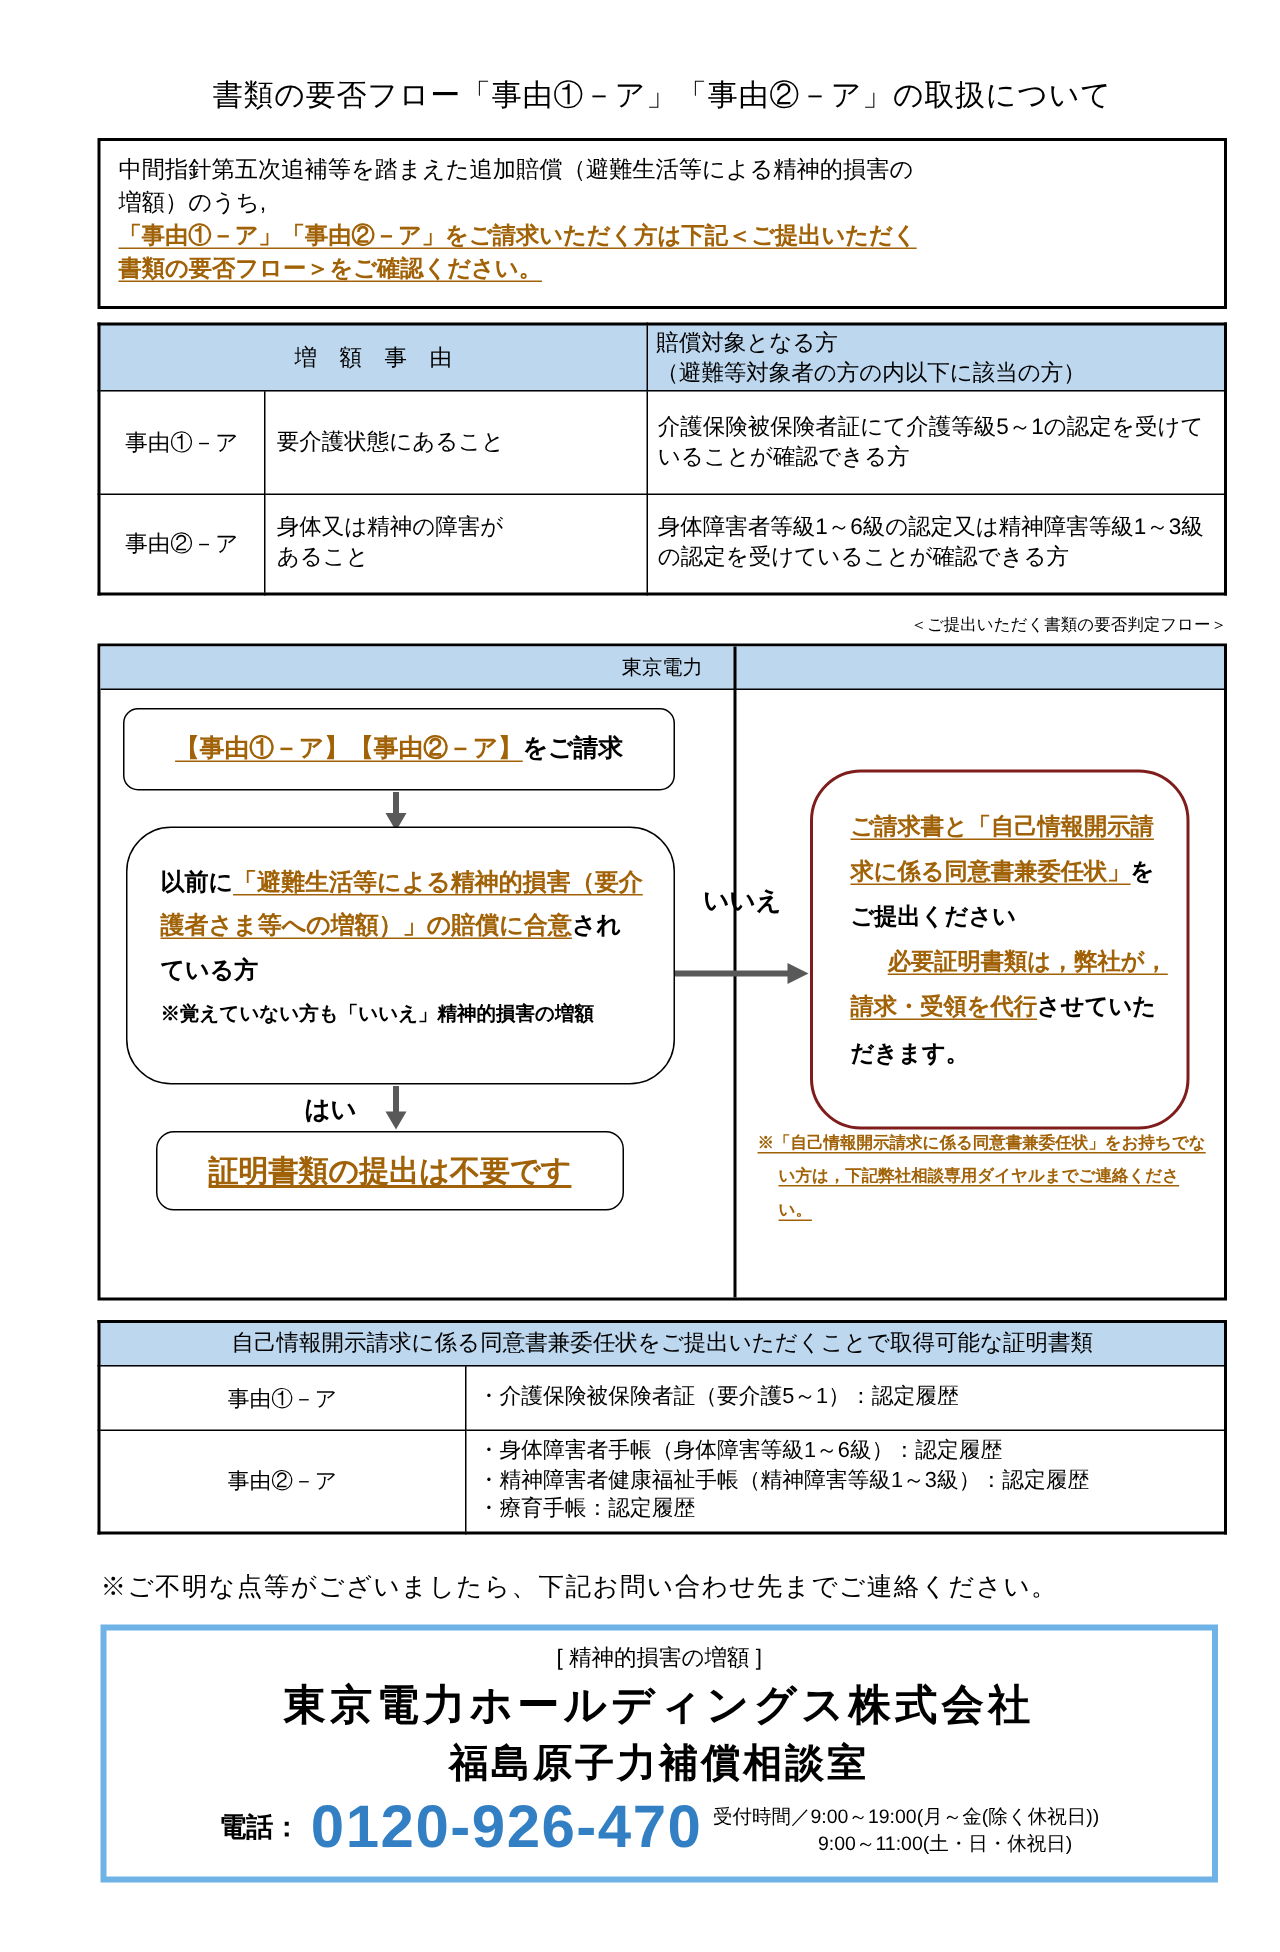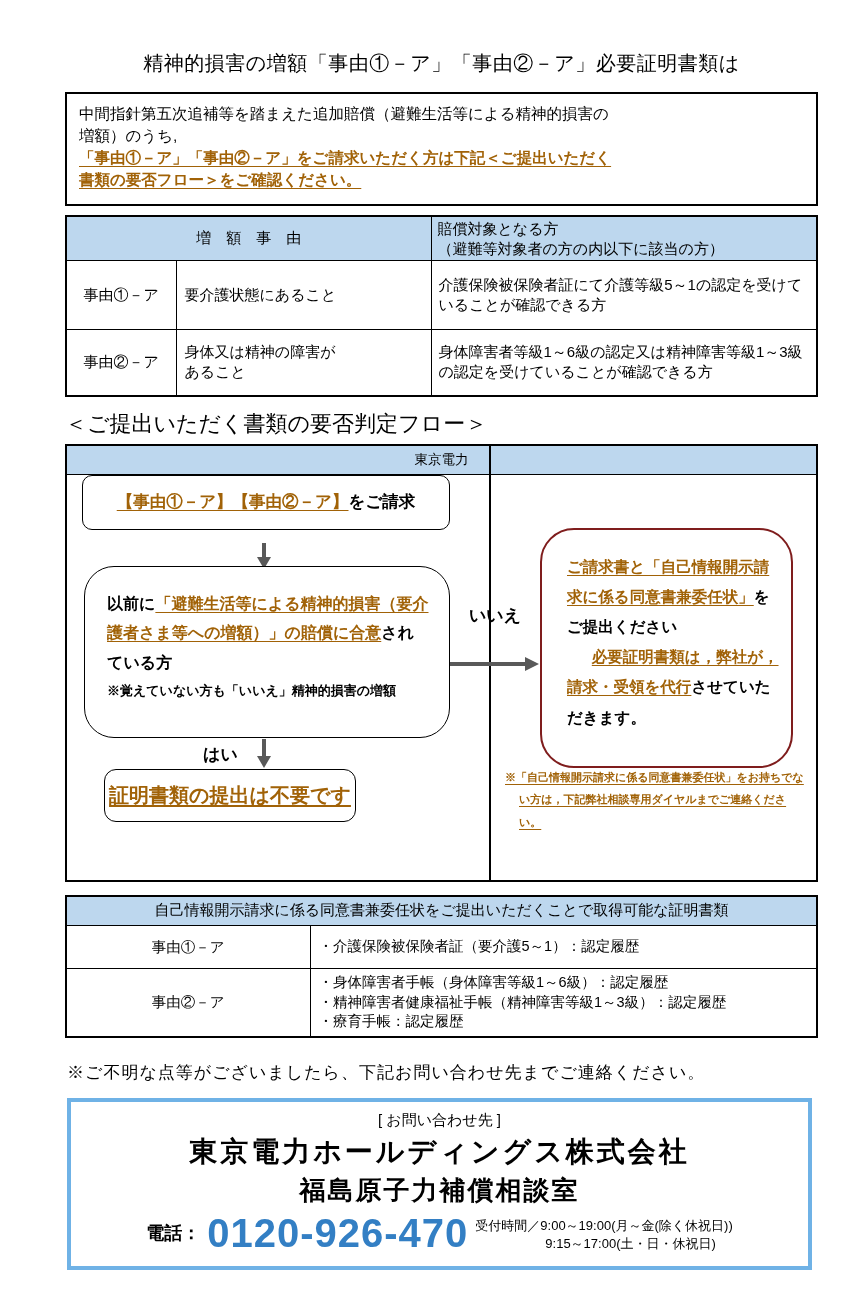--- a/index.html
+++ b/index.html
@@ -34,50 +34,50 @@
   .t1 thead th { background: #BDD7EE; font-weight: normal; height: 44px; }
   .t1 .th-cause { text-align: center; }
   .t1 .th-target { text-align: left; padding: 2px 6px; white-space: pre-line; line-height: 1.3; }
   .t1 .c1 { width: 110px; text-align: center; }
   .t1 .c2 { width: 255px; text-align: left; padding: 4px 8px; white-space: pre-line; line-height: 1.35; }
   .t1 .c3 { text-align: left; padding: 4px 7px; line-height: 1.35; }
   .t1 tbody tr:nth-child(1) td { height: 69px; }
   .t1 tbody tr:nth-child(2) td { height: 66px; }
 
   
-  .flow-title { margin-top: 12px; text-align: left; font-size: 22px; }
+  .flow-title { margin-top: 12px; text-align: right; font-size: 11px; }
   .flow {
     position: relative;
     margin-top: 5px;
     height: 438px;
     border: 2px solid #000;
   }
   .flow-header { display: flex; height: 29px; background: #BDD7EE; border-bottom: 1.5px solid #000; font-size: 13.5px; }
   .flow-header .fh-left { width: 423px; display: flex; align-items: center; justify-content: center; }
   .flow-header .fh-right { flex: 1; display: flex; align-items: center; justify-content: center; }
   .flow-divider { position: absolute; left: 422px; top: 0; bottom: 0; width: 1.5px; background: #000; }
 
   .fbox { position: absolute; background: #fff; }
   .fbox1 {
-    left: 15px; top: 29px; width: 368px; height: 55px;
+    left: 15px; top: 41px; width: 368px; height: 55px;
     border: 1.8px solid #000; border-radius: 10px;
     display: flex; align-items: center; justify-content: center;
     font-size: 16.5px; font-weight: bold;
   }
   .fbox2 {
     left: 17px; top: 120px; width: 366px; height: 172px;
     border: 1.8px solid #000; border-radius: 30px;
     padding: 22px 20px 0 22px;
     font-size: 16px; font-weight: bold; line-height: 1.85;
   }
   .fbox2-note { font-size: 13px; margin-top: 5px; line-height: 1.4; }
   .label-yes { position: absolute; left: 136px; top: 297px; font-size: 17px; font-weight: bold; }
   .label-no { position: absolute; left: 386px; top: 158px; width: 84px; text-align: center; font-size: 17px; font-weight: bold; }
   .fbox3 {
-    left: 37px; top: 323px; width: 252px; height: 53px;
+    left: 37px; top: 323px; width: 312px; height: 53px;
     border: 1.8px solid #000; border-radius: 12px;
     display: flex; align-items: center; justify-content: center;
     font-size: 20px;
   }
   .tepco-box {
     left: 473px; top: 82px; width: 253px; height: 240px;
     border: 2px solid #7f1d1d; border-radius: 34px;
     padding: 22px 8px 0 25px;
     font-size: 15.5px; font-weight: bold; line-height: 1.95;
   }
@@ -114,21 +114,21 @@
   .phone-label { font-size: 18px; font-weight: bold; }
   .phone-number { font-size: 40px; font-weight: bold; color: #337FC4; letter-spacing: 1px; line-height: 1; }
   .hours { font-size: 13px; text-align: left; line-height: 1.35; padding-top: 4px; }
   .hours .h2 { padding-left: 70px; }
 </style>
 </head>
 <body>
 
 <div class="content">
 
-  <div class="doc-title">精神的損害の増額「事由①－ア」「事由②－ア」必要証明書類は</div>
+  <div class="doc-title">書類の要否フロー「事由①－ア」「事由②－ア」の取扱について</div>
 
   <div class="intro-box">
     <div class="intro-black">中間指針第五次追補等を踏まえた追加賠償（避難生活等による精神的損害の
 増額）のうち,</div>
     <div class="intro-red red-u">「事由①－ア」「事由②－ア」をご請求いただく方は下記＜ご提出いただく
 書類の要否フロー＞をご確認ください。</div>
   </div>
 
   <table class="t1">
     <thead>
@@ -224,26 +224,26 @@
           <div>・精神障害者健康福祉手帳（精神障害等級1～3級）：認定履歴</div>
           <div>・療育手帳：認定履歴</div>
         </td>
       </tr>
     </tbody>
   </table>
 
   <div class="footer-note">※ご不明な点等がございましたら、下記お問い合わせ先までご連絡ください。</div>
 
   <div class="contact-box">
-    <div class="contact-header">[ お問い合わせ先 ]</div>
+    <div class="contact-header">[ 精神的損害の増額 ]</div>
     <div class="contact-company">東京電力ホールディングス株式会社</div>
     <div class="contact-dept">福島原子力補償相談室</div>
     <div class="phone-row">
       <span class="phone-label">電話：</span>
       <span class="phone-number">0120-926-470</span>
       <span class="hours">
         <div class="h1">受付時間／9:00～19:00(月～金(除く休祝日))</div>
-        <div class="h2">9:15～17:00(土・日・休祝日)</div>
+        <div class="h2">9:00～11:00(土・日・休祝日)</div>
       </span>
     </div>
   </div>
 
 </div>
 
 </body></html>

